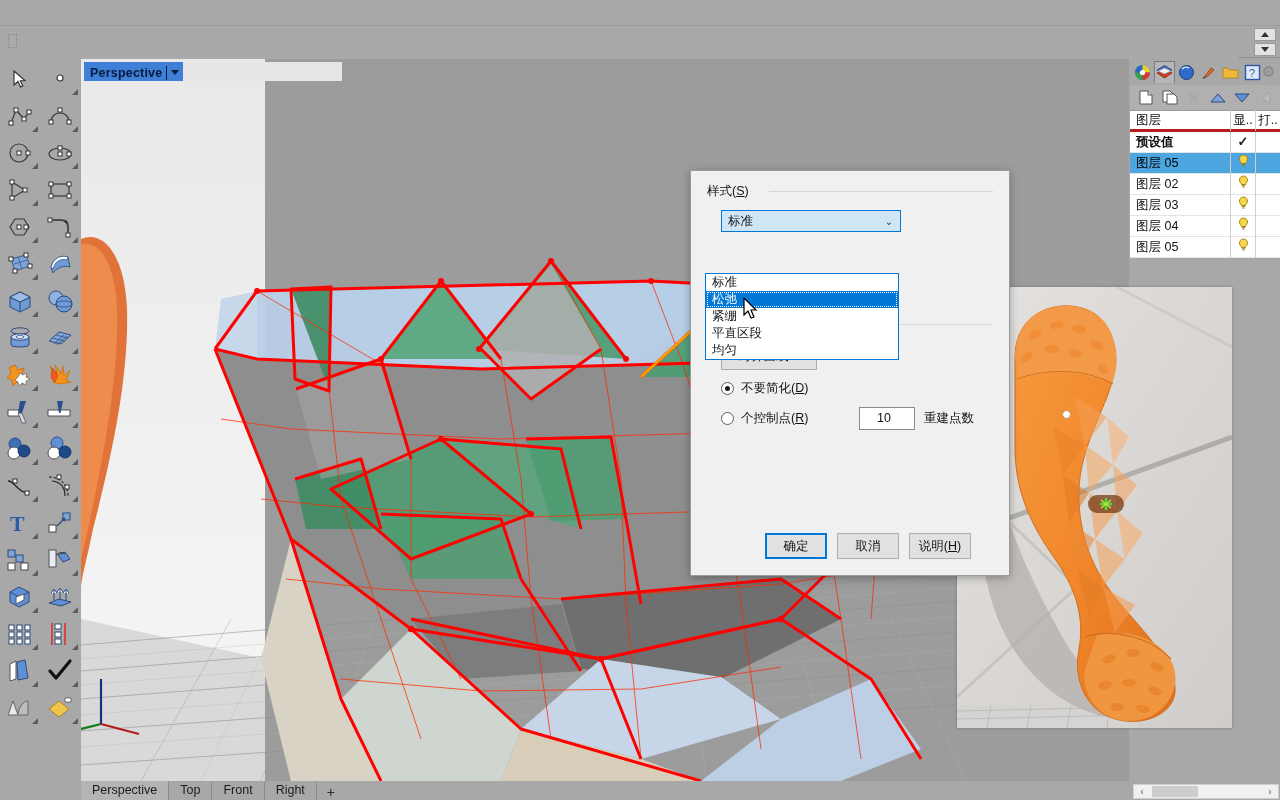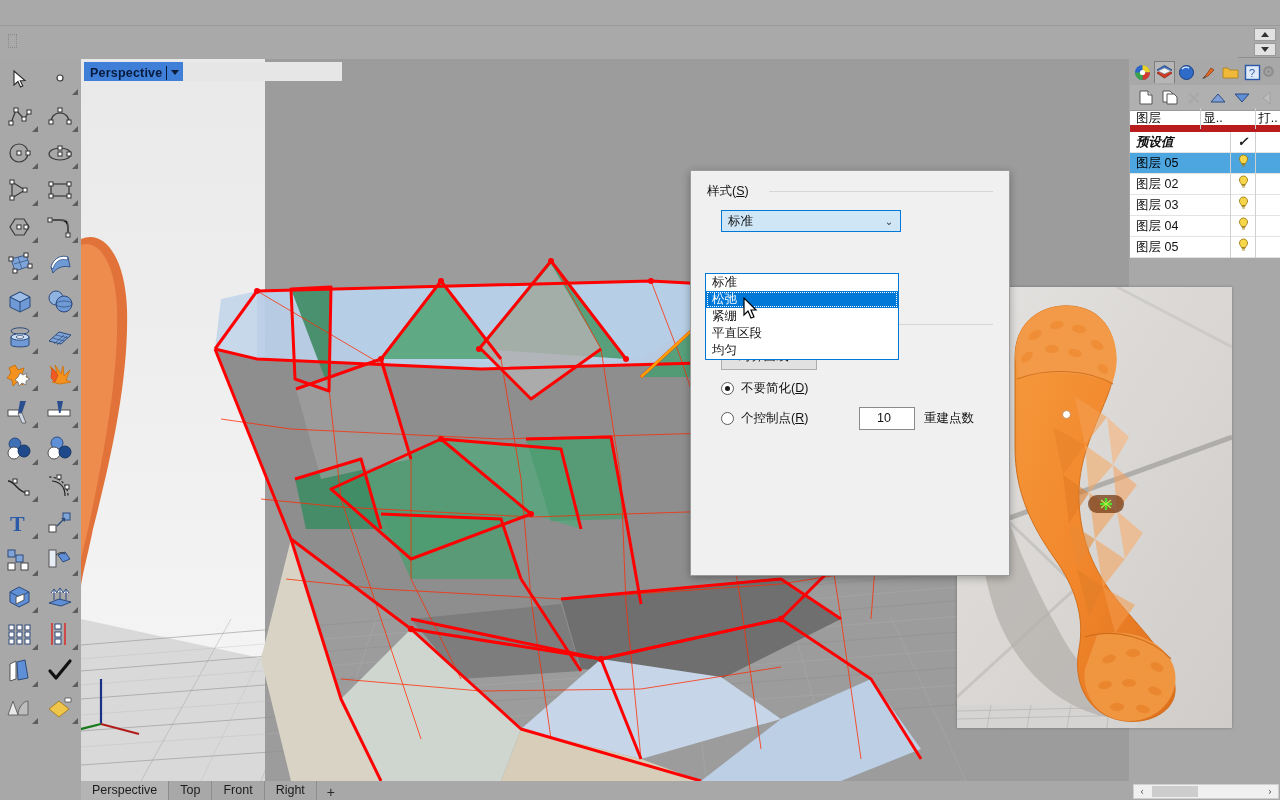--- a/index.html
+++ b/index.html
@@ -102,25 +102,25 @@
   .gear-ico { position: absolute; right: 4px; top: 5px; }
 
   .panel-toolbar {
     height: 26px; background: #b0b0b0; display: flex; align-items: center;
     gap: 4px; padding-left: 6px; border-bottom: 1px solid #9a9a9a;
   }
   .ptb { width: 20px; height: 20px; display:flex;align-items:center;justify-content:center; }
 
   .layer-table { background: #ffffff; font-size: 12.5px; color: #111; }
   .lrow { display: flex; height: 21px; align-items: center; border-bottom: 1px solid #e3e3e3; }
-  .lrow.header { border-bottom: 7px solid #b91c1c; gap: 30px; }
+  .lrow.header { border-bottom: 3px solid #b91c1c; }
   .lname { flex: 1; padding-left: 6px; white-space: nowrap; overflow: hidden; }
   .lcol { width: 25px; text-align: center; border-left: 1px solid #cfcfcf; height: 21px; line-height: 20px; }
   .lrow.sel { background: #4ea6e0; color: #000; }
-  .lrow.bold { font-weight: bold; font-style: italic; }
+  .lrow.bold { font-weight: bold; }
   .check { font-size: 13px; color: #222; }
 
   
   .hscroll {
     position: absolute; left: 1133px; top: 784px; width: 146px; height: 15px;
     background: #f0f0f0; border: 1px solid #cfcfcf; display: flex; align-items: center;
     justify-content: space-between; font-size: 10px; color: #5a5a5a;
   }
   .hscroll .thumb { position:absolute; left: 18px; top:1px; width: 46px; height: 11px; background: #cdcdcd; }
   .hscroll .ar { width: 16px; text-align:center; z-index:2; font-family:"DejaVu Sans",sans-serif; }
@@ -1031,19 +1031,24 @@
         <div class="radio-row">
           <span class="radio"></span>
           <span class="rl"><span>个控制点(</span><span class="u">R</span>)</span>
           <span class="num-in">10</span>
           <span class="unit">重建点数</span>
         </div>
 
       </div>
     </div>
 
+    <div class="dlg-footer">
+      <span class="btn btn-ok">确定</span>
+      <span class="btn btn-n">取消</span>
+      <span class="btn btn-n"><span>说明(</span><span class="u">H</span>)</span>
+    </div>
   </div>
 
   <svg class="cursor" style="left:742px; top:297px;" width="18" height="24" viewBox="0 0 18 24">
     <path d="M2 1 L2 18 L6 14 L9 21 L12 20 L9 13 L14 13 Z" fill="#ffffff" stroke="#000000" stroke-width="1.2"></path>
   </svg>
 
 </div>
 
 </body></html>

